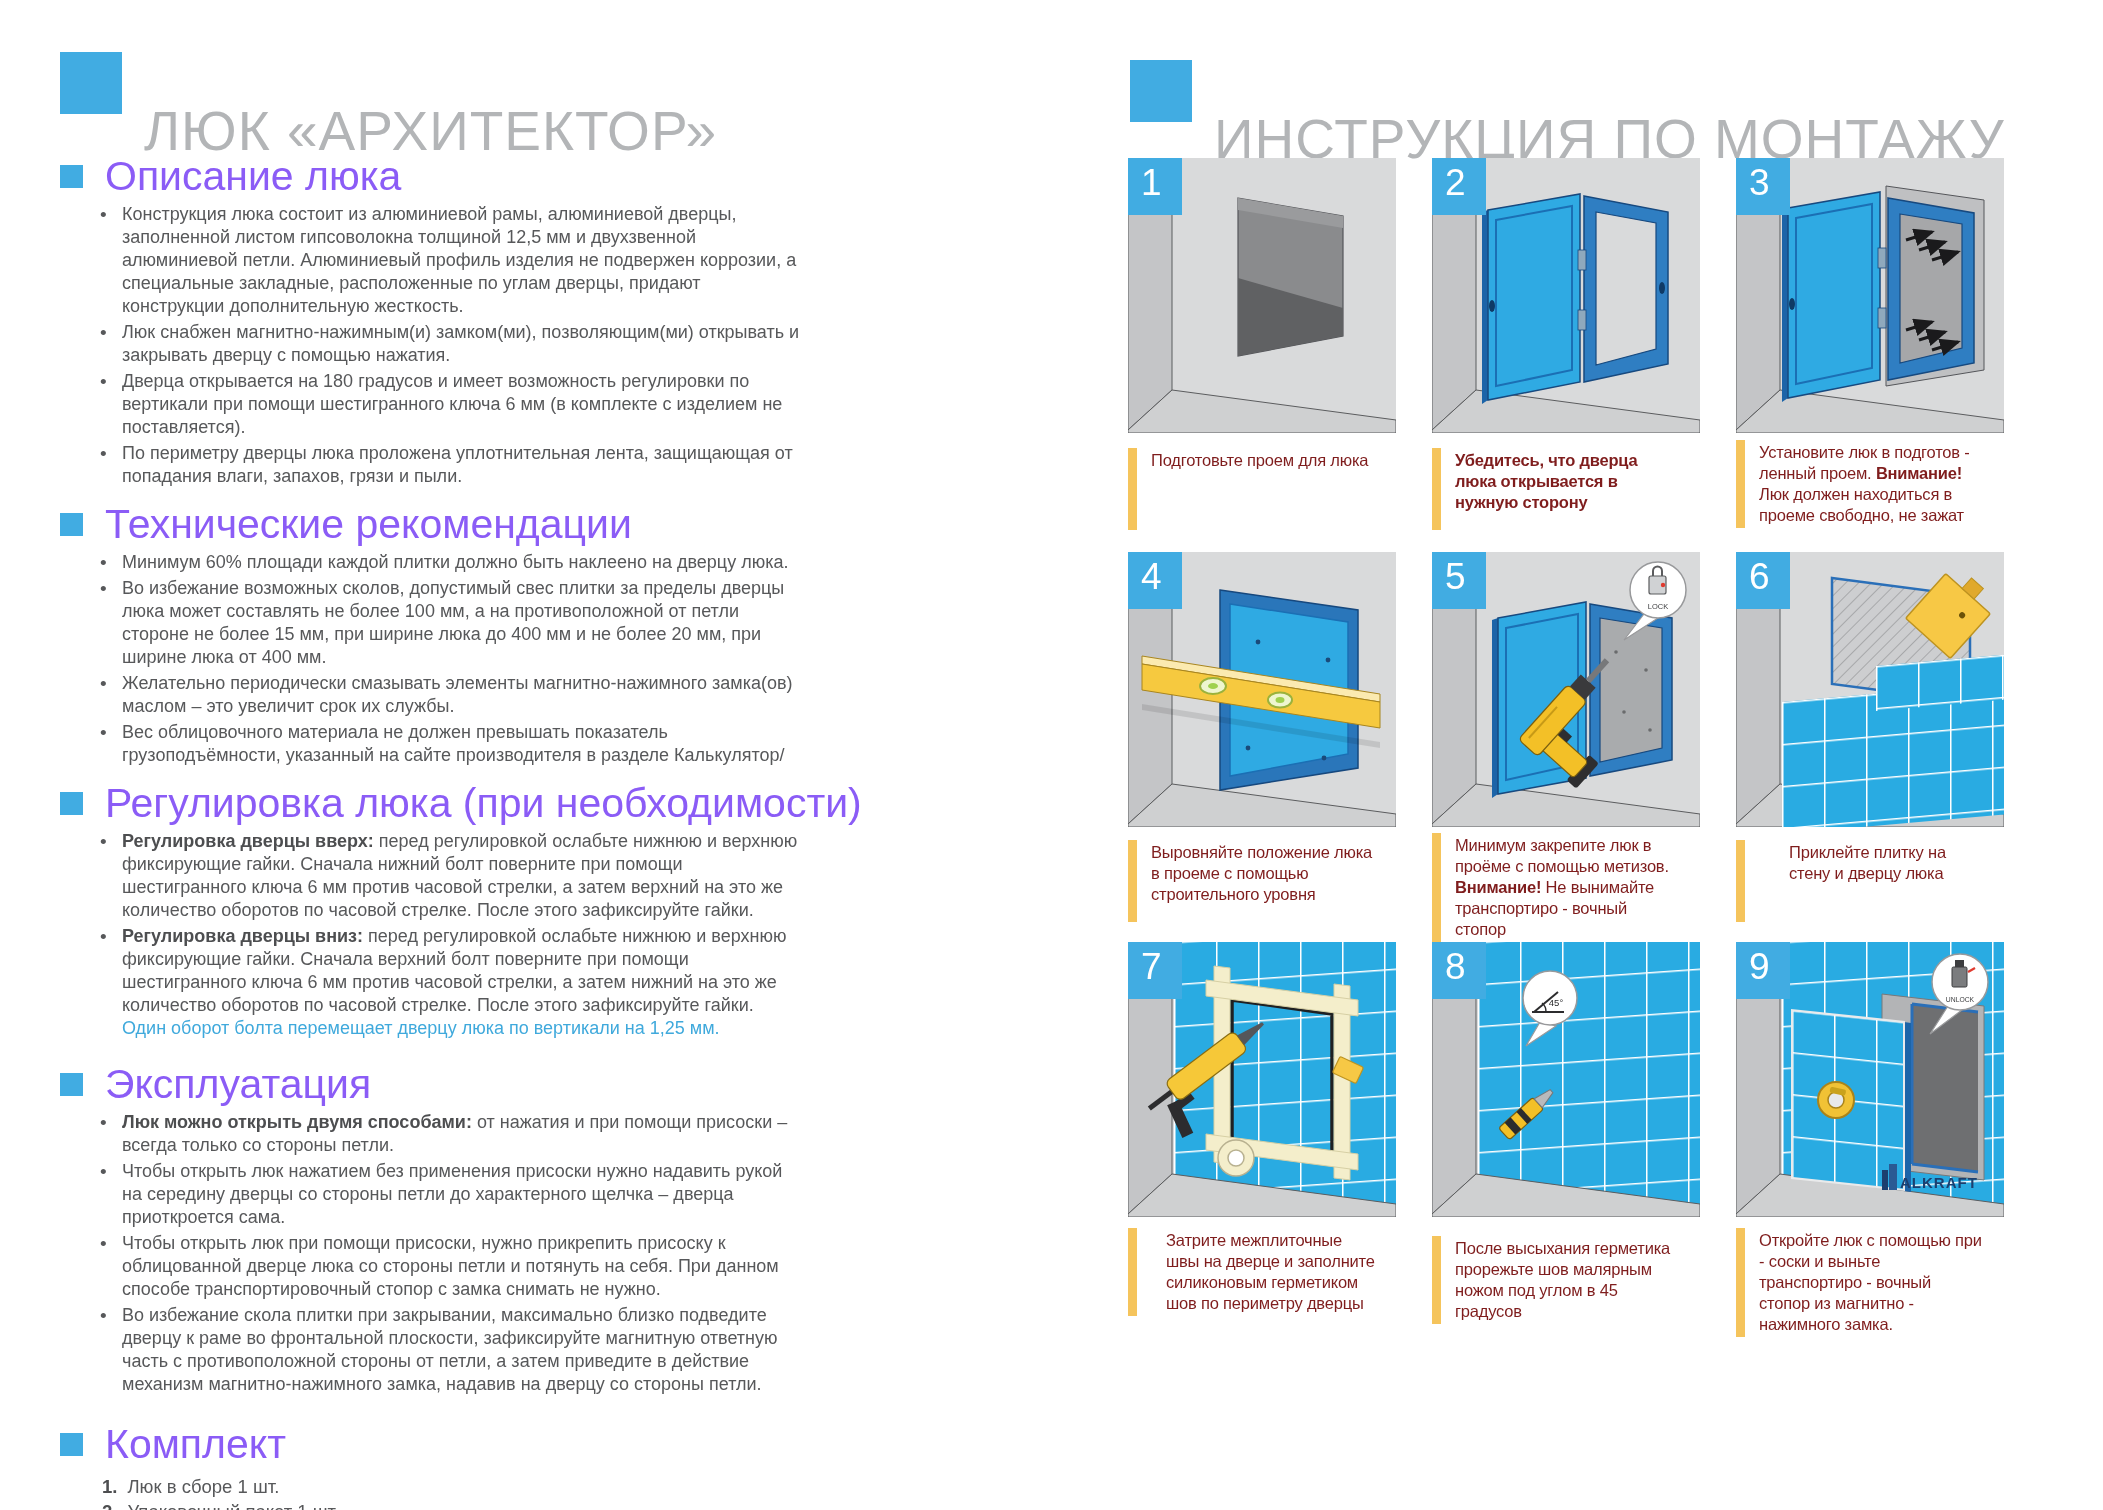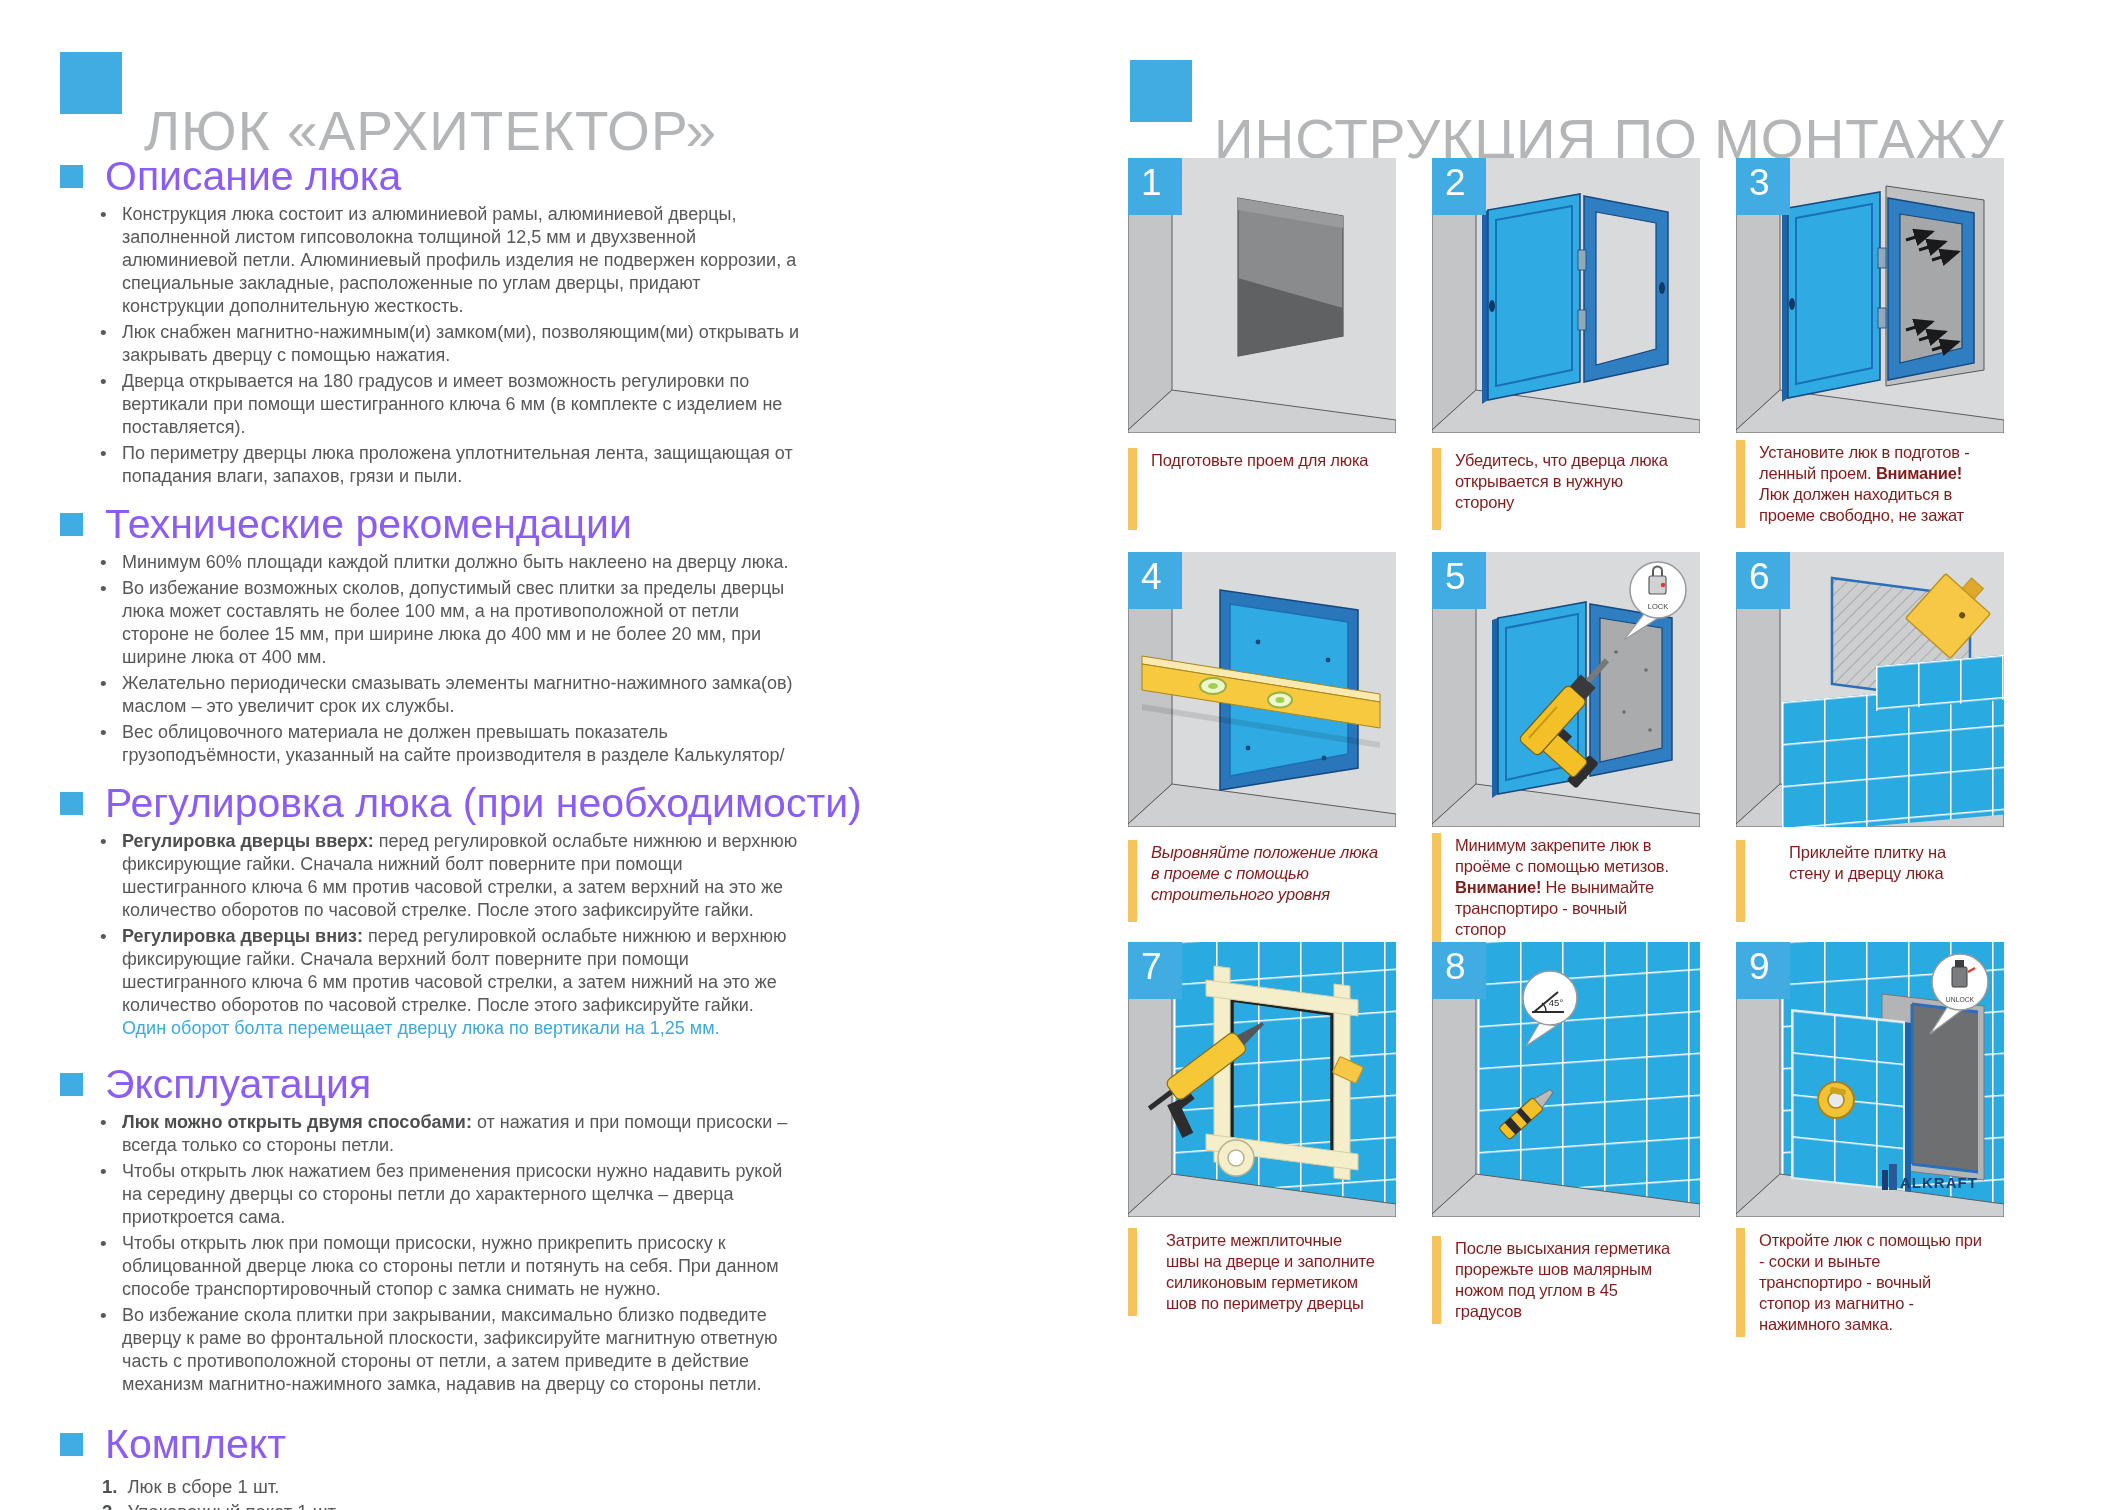--- a/index.html
+++ b/index.html
@@ -371,22 +371,22 @@
     <g>
       <rect x="146" y="228" width="6" height="20" fill="#1c3f6f"></rect>
       <rect x="153" y="222" width="8" height="26" fill="#2a5a94"></rect>
       <text x="164" y="246" font-size="15" font-weight="bold" fill="#1c3f6f" letter-spacing="1">ALKRAFT</text>
     </g>
   </svg>
   <div class="badge">9</div>
 </div>
 
 <div class="caption" style="left:1128px;top:448px;"><span>Подготовьте проем для люка</span><b></b><span></span></div>
-<div class="caption" style="left:1432px;top:448px;"><span>Убедитесь, что дверца люка открывается в нужную сторону</span><b></b><span></span></div>
+<div class="caption" style="left:1432px;top:448px;font-weight:bold;"><span>Убедитесь, что дверца люка открывается в нужную сторону</span><b></b><span></span></div>
 <div class="caption" style="left:1736px;top:440px;"><span>Установите люк в подготов - ленный проем. </span><b>Внимание!</b><span> Люк должен находиться в проеме свободно, не зажат</span></div>
 
-<div class="caption" style="left:1128px;top:840px;font-style:italic;"><span>Выровняйте положение люка в проеме с помощью строительного уровня</span><b></b><span></span></div>
+<div class="caption" style="left:1128px;top:840px;"><span>Выровняйте положение люка в проеме с помощью строительного уровня</span><b></b><span></span></div>
 <div class="caption" style="left:1432px;top:833px;"><span>Минимум закрепите люк в проёме с помощью метизов. </span><b>Внимание!</b><span> Не вынимайте транспортиро - вочный стопор</span></div>
 <div class="caption" style="left:1736px;top:840px;padding-left:44px;"><span>Приклейте плитку на стену и дверцу люка</span><b></b><span></span></div>
 
 <div class="caption" style="left:1128px;top:1228px;padding-left:29px;"><span>Затрите межплиточные швы на дверце и заполните силиконовым герметиком шов по периметру дверцы</span><b></b><span></span></div>
 <div class="caption" style="left:1432px;top:1236px;"><span>После высыхания герметика прорежьте шов малярным ножом под углом в 45 градусов</span><b></b><span></span></div>
 <div class="caption" style="left:1736px;top:1228px;"><span>Откройте люк с помощью при - соски и выньте транспортиро - вочный стопор из магнитно - нажимного замка.</span><b></b><span></span></div>
 
 </body></html>

